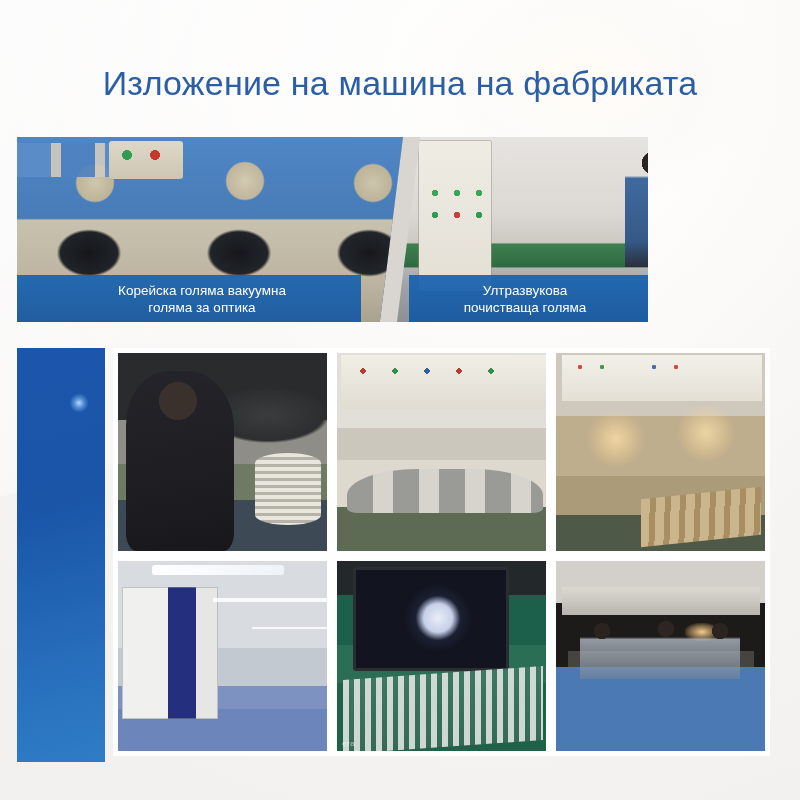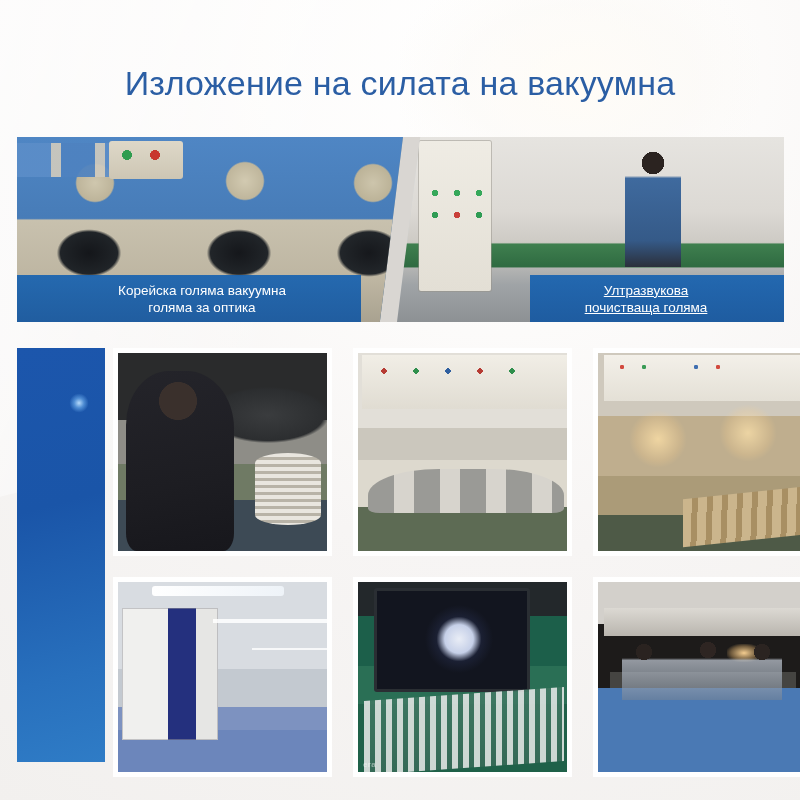--- a/index.html
+++ b/index.html
@@ -58,21 +58,21 @@
     font-weight: 400;
     white-space: nowrap;
     z-index: 5;
   }
 
   
   .banner {
     position: absolute;
     left: 17px;
     top: 137px;
-    width: 767px;
+    width: 631px;
     height: 185px;
     overflow: hidden;
     background: #d9d6d2;
     z-index: 3;
   }
   .banner-half {
     position: absolute;
     top: 0;
     height: 100%;
     overflow: hidden;
@@ -182,24 +182,23 @@
   .caption-left {
     left: 0;
     width: 318px;
     padding-left: 26px;
     text-align: center;
     align-items: center;
   }
   .caption-right {
     right: 0;
     width: 232px;
-    padding-right: 22px;
+    padding-right: 7px;
     text-align: center;
     align-items: center;
-    text-decoration: underline;
   }
   .caption span { display: block; white-space: nowrap; }
 
   
   .showcase {
     position: absolute;
     left: 17px;
     top: 348px;
     width: 767px;
     height: 416px;
@@ -219,21 +218,21 @@
 
   .grid {
     position: absolute;
     left: 96px;
     top: 0;
     width: 671px;
     height: 414px;
     display: grid;
     grid-template-columns: 219px 219px 219px;
     grid-template-rows: 208px 200px;
-    gap: 21px;
+    gap: 0;
     font-weight: bold;
   }
   .cell {
     position: relative;
     overflow: hidden;
     background: #cfcdc9;
     border: 5px solid #ffffff;
     box-sizing: border-box;
   }
   .cell-photo { position: absolute; inset: 0; }
@@ -407,21 +406,21 @@
     color: rgba(255,255,255,0.45);
     letter-spacing: 0.4px;
     user-select: none;
   }
 </style>
 </head>
 <body>
 
 <div class="page">
 
-  <h1 class="page-title">Изложение на силата на вакуумна</h1>
+  <h1 class="page-title">Изложение на машина на фабриката</h1>
 
   <div class="banner">
 
     <div class="banner-half left">
       <div class="banner-photo photo-vacuum"></div>
     </div>
 
     <div class="banner-half right">
       <div class="banner-photo photo-ultrasonic"></div>
     </div>

